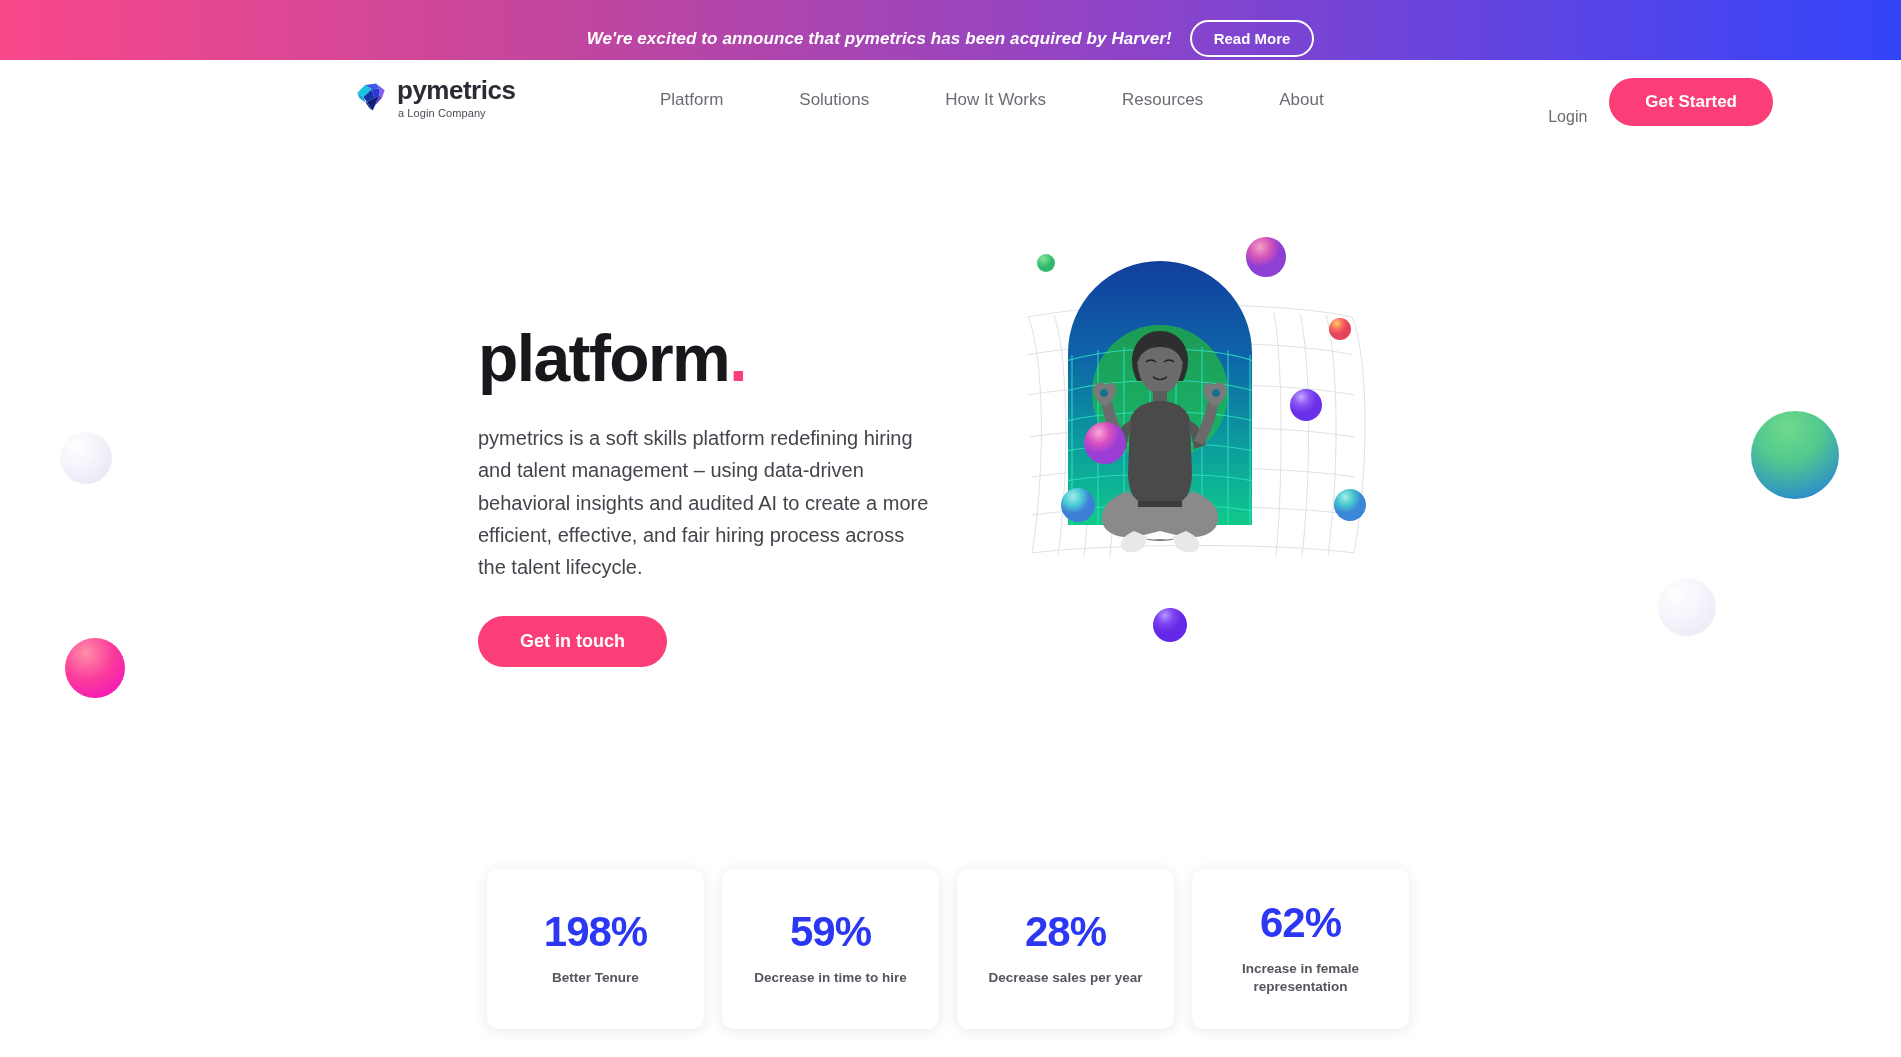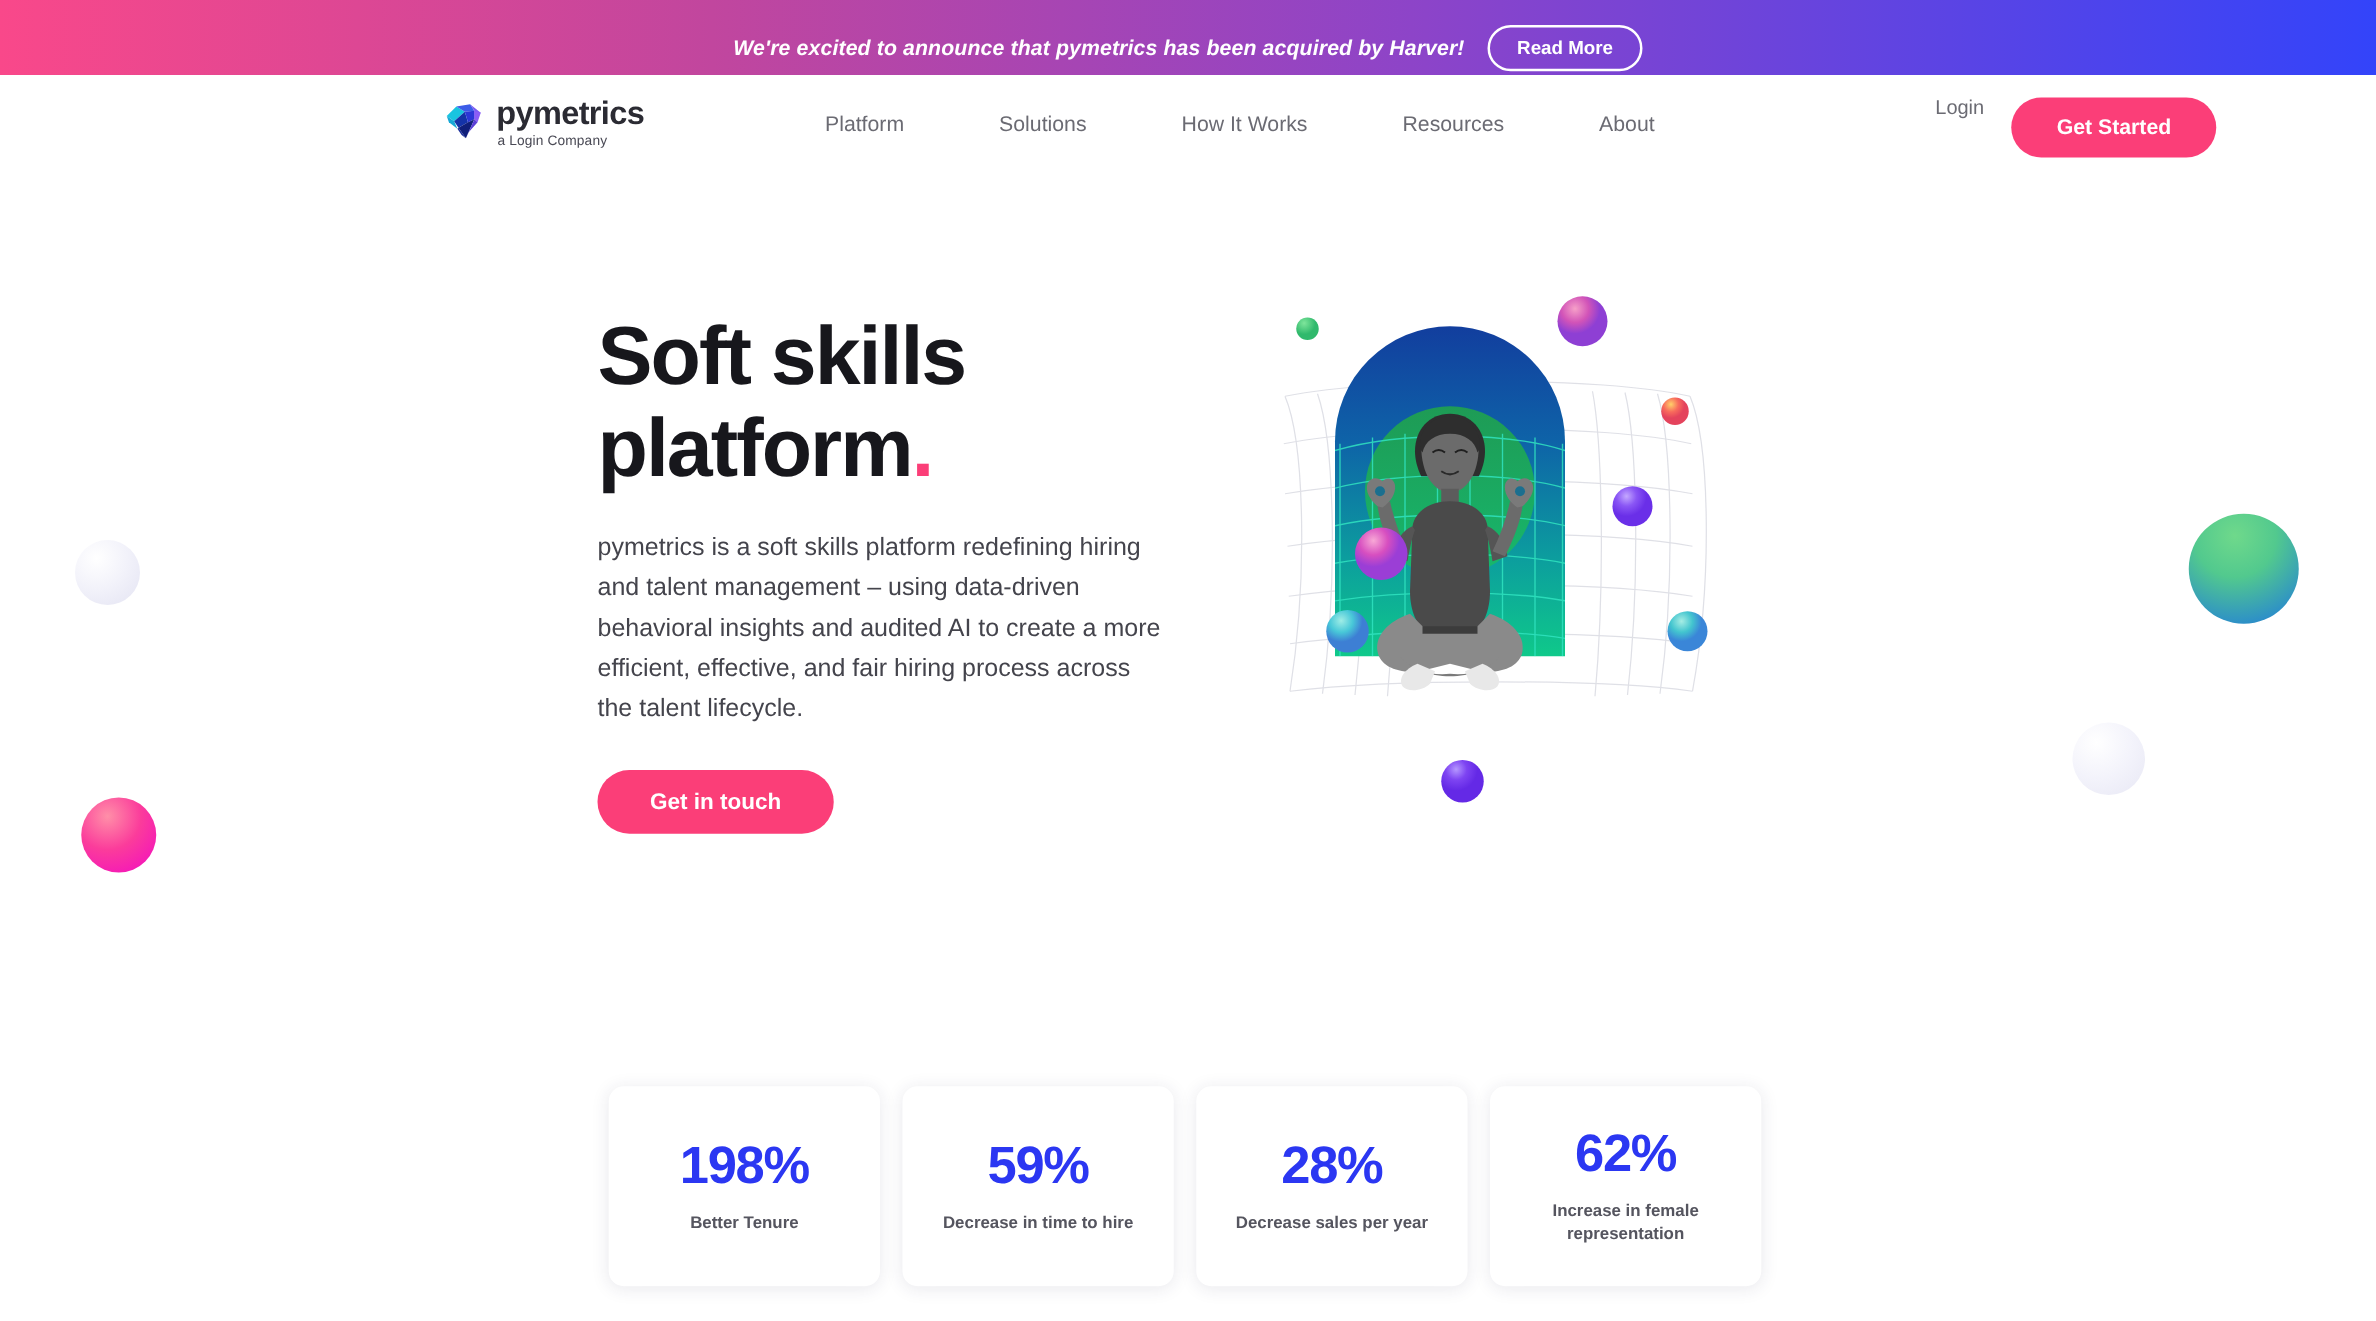--- a/index.html
+++ b/index.html
@@ -97,21 +97,21 @@
     white-space: nowrap;
     cursor: pointer;
   }
   .nav a:last-child { margin-right: 0; }
 
   .header-right {
     position: absolute;
     right: 128px;
     top: 18px;
     display: flex;
-    align-items: flex-start;
+    align-items: flex-end;
     gap: 22px;
   }
   .login-link {
     color: #6b6b73;
     font-size: 16px;
     text-decoration: none;
     cursor: pointer;
   }
   .cta-btn {
     background: #FB3E78;
@@ -275,21 +275,21 @@
   </div>
 </div>
 
 <div class="sphere sph-left-white"></div>
 <div class="sphere sph-left-pink"></div>
 <div class="sphere sph-right-green"></div>
 <div class="sphere sph-right-white"></div>
 
 <div class="hero-text">
   <h1 class="hero-title">
-    <span>Soft skills</span><br>
+    <br>
     <span>platform</span><span class="hero-dot">.</span>
   </h1>
   <p class="hero-para">pymetrics is a soft skills platform redefining hiring and talent management – using data-driven behavioral insights and audited AI to create a more efficient, effective, and fair hiring process across the talent lifecycle.</p>
   <button class="hero-btn">Get in touch</button>
 </div>
 
 <div class="hero-art">
   <svg width="360" height="460" viewBox="0 0 360 460" xmlns="http://www.w3.org/2000/svg">
     <defs>
       <linearGradient id="archGrad" x1="0" y1="0" x2="0" y2="1">

